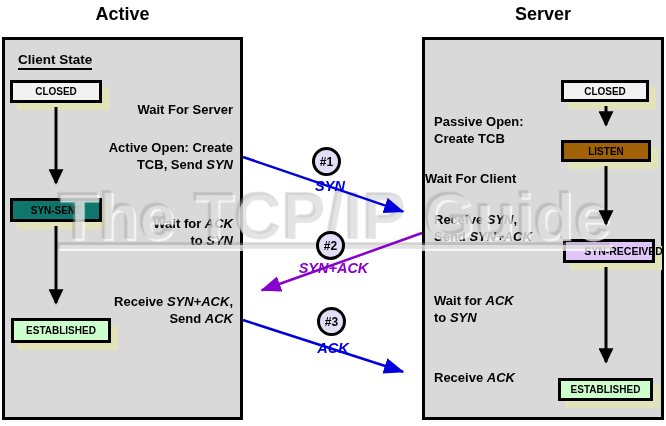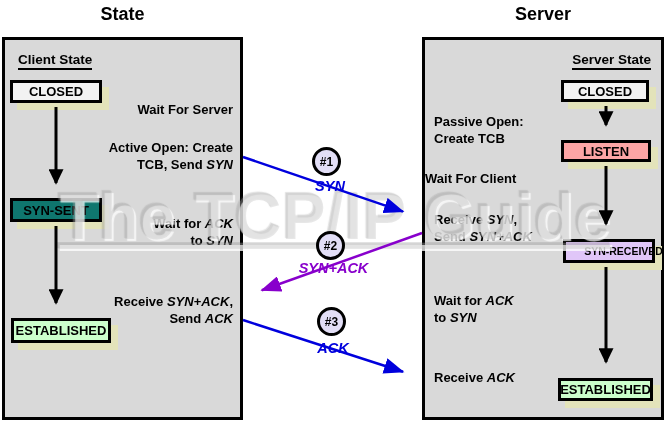--- a/index.html
+++ b/index.html
@@ -21,21 +21,21 @@
   #server-panel{left:422px;width:242px;}
   .panel-heading{
     position:absolute;font-size:13.5px;font-weight:bold;
     border-bottom:2px solid #000;padding-bottom:1px;white-space:nowrap;
   }
   #client-heading{left:13px;top:12px;}
   #server-heading{right:10px;top:12px;}
   .state-box{
     position:absolute;box-sizing:border-box;border:3px solid #000;
     display:flex;align-items:center;justify-content:center;
-    font-size:13px;font-weight:bold;letter-spacing:0px;white-space:nowrap;
+    font-size:10px;font-weight:bold;letter-spacing:0px;white-space:nowrap;
     box-shadow:7px 7px 0 #e3e3ba;
   }
   .note{
     position:absolute;font-size:13px;font-weight:bold;line-height:16.5px;
     white-space:nowrap;
   }
   .note.r{text-align:right;}
   .it{font-style:italic;}
   
   #c-state-0{left:5px;top:40px;width:92px;height:23px;}
@@ -80,40 +80,39 @@
   }
   #msg-label-0{left:295px;top:178px;width:70px;}
   #msg-label-1{left:281px;top:260px;width:105px;}
   #msg-label-2{left:300px;top:340px;width:66px;}
 </style>
 </head>
 <body>
 
 <div id="canvas">
 
-  <div class="panel-title" id="client-title">State</div>
+  <div class="panel-title" id="client-title">Active</div>
   <div class="panel-title" id="server-title">Server</div>
 
   <div id="watermark">The TCP/IP Guide</div>
 
   <div class="panel" id="client-panel">
     <div class="panel-heading" id="client-heading">Client State</div>
     <div class="state-box" id="c-state-0" style="background: rgb(242, 242, 242);">CLOSED</div>
     <div class="state-box" id="c-state-1" style="background: #0f766e;">SYN-SENT</div>
     <div class="state-box" id="c-state-2" style="background: rgb(204, 255, 204);">ESTABLISHED</div>
     <div class="note r" id="c-note-0"><span>Wait For Server</span></div>
     <div class="note r" id="c-note-1"><span>Active Open: Create</span><br><span>TCB, Send </span><span class="it">SYN</span></div>
     <div class="note r" id="c-note-2"><span>Wait for </span><span class="it">ACK</span><br><span>to </span><span class="it">SYN</span></div>
     <div class="note r" id="c-note-3"><span>Receive </span><span class="it">SYN+ACK</span><span>,</span><br><span>Send </span><span class="it">ACK</span></div>
   </div>
 
   <div class="panel" id="server-panel">
-    <div class="panel-heading" id="server-heading">Server State</div>
     <div class="state-box" id="s-state-0" style="background: rgb(242, 242, 242);">CLOSED</div>
-    <div class="state-box" id="s-state-1" style="background: #fca5a5;">LISTEN</div>
+    <div class="state-box" id="s-state-1" style="background: #a16207;">LISTEN</div>
     <div class="state-box" id="s-state-2" style="background: rgb(224, 198, 248);">SYN-RECEIVED</div>
     <div class="state-box" id="s-state-3" style="background: rgb(204, 255, 204);">ESTABLISHED</div>
     <div class="note" id="s-note-0"><span>Passive Open:</span><br><span>Create TCB</span></div>
     <div class="note" id="s-note-1"><span>Wait For Client</span></div>
     <div class="note" id="s-note-2"><span>Receive </span><span class="it">SYN</span><span>,</span><br><span>Send </span><span class="it">SYN+ACK</span></div>
     <div class="note" id="s-note-3"><span>Wait for </span><span class="it">ACK</span><br><span>to </span><span class="it">SYN</span></div>
     <div class="note" id="s-note-4"><span>Receive </span><span class="it">ACK</span></div>
   </div>
 
   <svg id="arrow-layer" width="666" height="426" viewBox="0 0 666 426">

